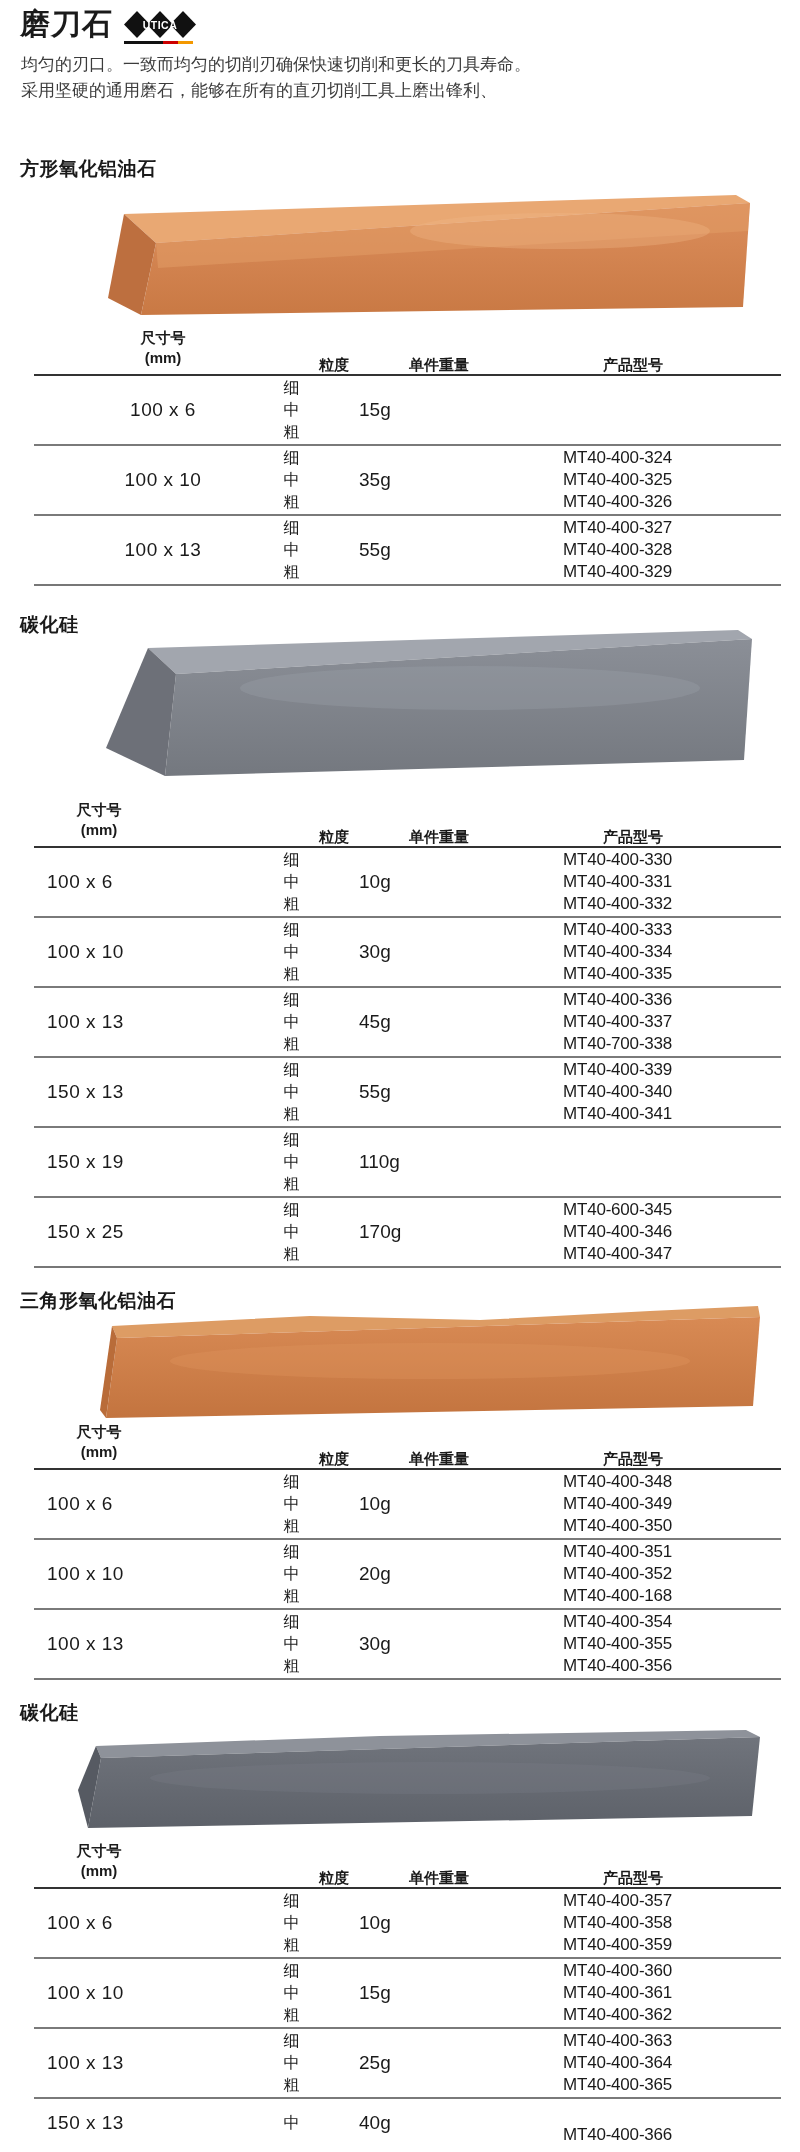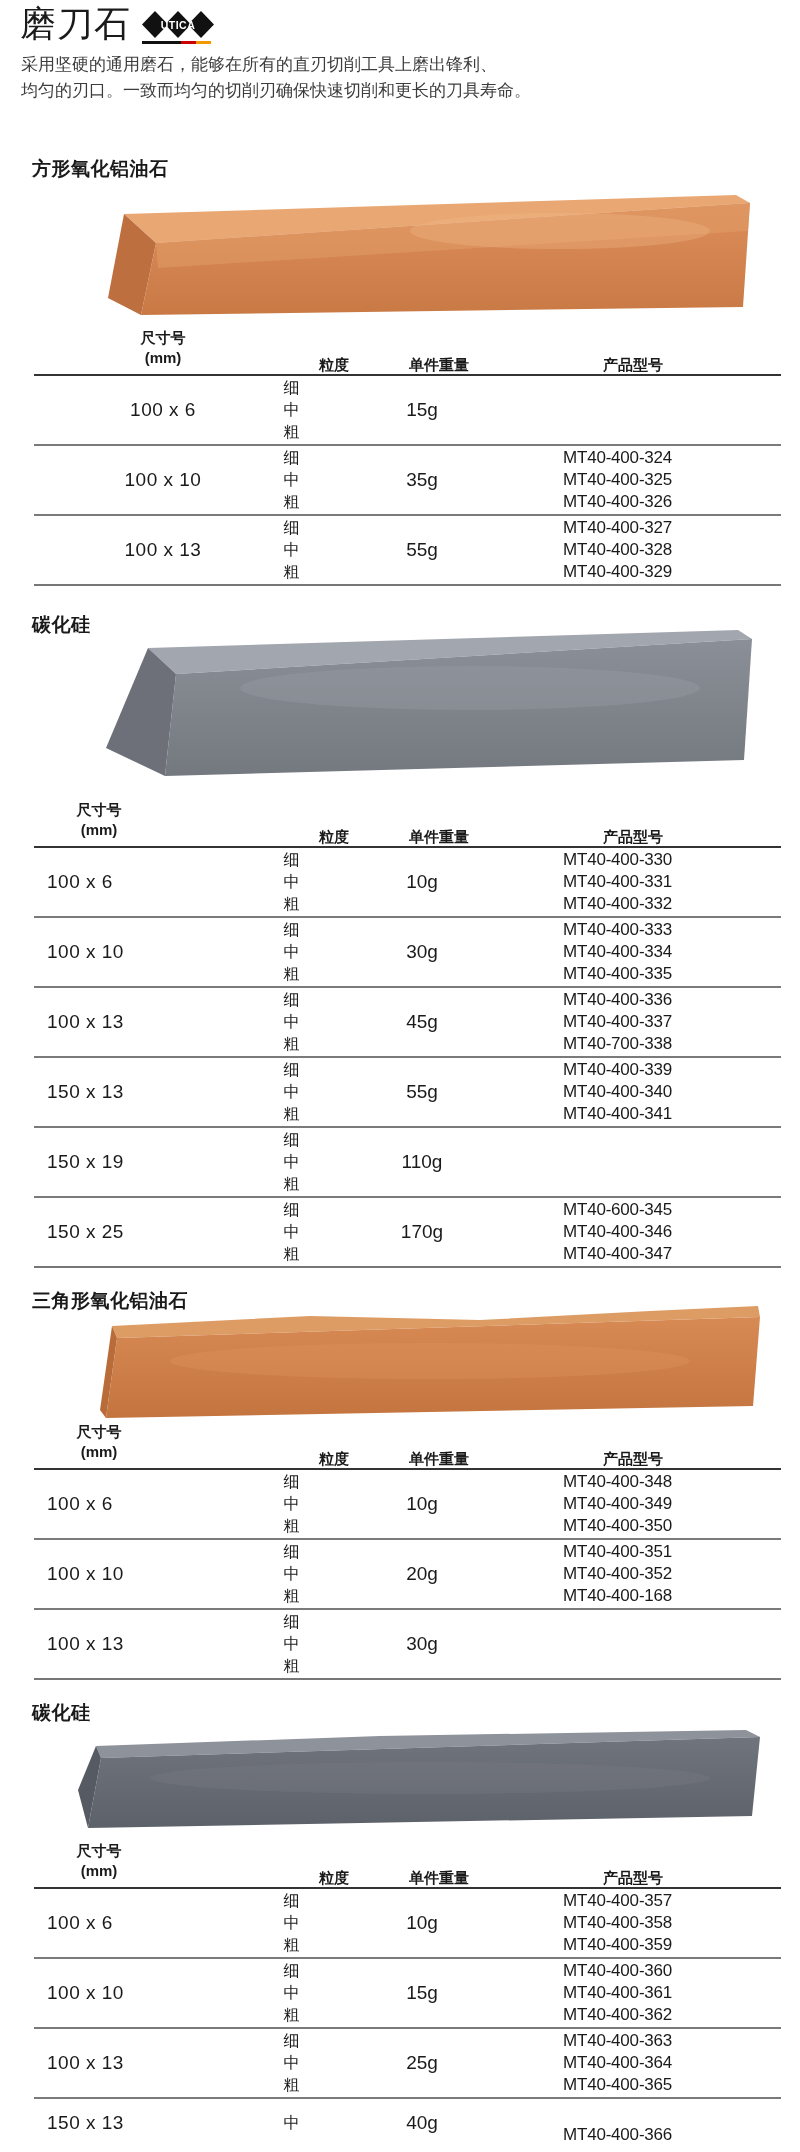--- a/index.html
+++ b/index.html
@@ -3,26 +3,26 @@
 <meta charset="utf-8">
 <style>
   html,body{margin:0;padding:0;background:#fff;}
   .page{
     position:relative;width:800px;height:2152px;background:#fff;overflow:hidden;
     font-family:"Liberation Sans","DejaVu Sans",sans-serif;color:#1a1a1a;
   }
   .abs{position:absolute;}
   
   .header{top:8px;left:20px;display:flex;align-items:flex-start;gap:10px;}
-  .page-title{font-size:36px;font-weight:400;letter-spacing:1px;line-height:32px;}
+  .page-title{font-size:30px;font-weight:700;letter-spacing:1px;line-height:32px;}
   .brand-logo{margin-top:2px;}
   
   .desc{top:52px;left:21px;width:640px;font-size:17px;line-height:26px;color:#3c3c3c;}
   
-  .sec-title{left:32px;font-size:19px;font-weight:700;letter-spacing:0.5px;}
+  .sec-title{left:20px;font-size:19px;font-weight:700;letter-spacing:0.5px;}
   
   .stone{left:0;width:800px;}
   
   .ptable{left:34px;width:747px;border-bottom:2px solid #777;}
   .thead{display:grid;grid-template-columns:200px 125px 160px 1fr;align-items:end;
          height:46px;border-bottom:2px solid #333;}
   .th{font-size:15px;font-weight:700;text-align:center;padding-bottom:4px;line-height:20px;}
   .th-size{padding-bottom:11px;}
   .th-size div{line-height:20px;}
   .ptable:not(.t1) .th-size{width:130px;}
@@ -33,21 +33,21 @@
              min-height:68px;}
   .row-group + .row-group{border-top:2px solid #7a7a7a;}
   .row-group.single{min-height:25px;}
   .row-group.single + .row-group.single{border-top:none;}
   .cell{font-size:19px;}
   .cell-size{text-align:left;padding-left:13px;letter-spacing:0.5px;}
   .t1 .cell-size{text-align:center;padding-left:58px;}
   .cell-grit{text-align:center;padding-right:10px;font-size:16px;}
   .cell-grit div{line-height:22px;}
   .row-group.single .cell-grit div{line-height:24px;}
-  .cell-weight{text-align:center;padding-right:34px;}
+  .cell-weight{text-align:left;padding-right:34px;}
   .cell-model{padding-left:44px;font-size:17px;letter-spacing:-0.2px;}
   .cell-model div{line-height:22px;white-space:nowrap;}
   .row-group.single .cell-model div{line-height:24px;margin-top:24px;}
 </style>
 </head>
 <body>
 
 <div class="page">
 
   <div class="abs header">
@@ -57,22 +57,22 @@
       <polygon points="37,1 50,14.5 37,28 24,14.5" fill="#111"></polygon>
       <polygon points="60,1 73,14.5 60,28 47,14.5" fill="#111"></polygon>
       <text x="37" y="18.5" text-anchor="middle" fill="#fff" font-size="10.5" font-weight="bold" letter-spacing="0.5" font-family="Liberation Sans, DejaVu Sans, sans-serif">UTICA</text>
       <rect x="1" y="31" width="39" height="3" fill="#111"></rect>
       <rect x="40" y="31" width="15" height="3" fill="#cc0000"></rect>
       <rect x="55" y="31" width="15" height="3" fill="#f39800"></rect>
     </svg>
   </div>
 
   <div class="abs desc">
+    <div>均匀的刃口。一致而均匀的切削刃确保快速切削和更长的刀具寿命。</div>
     <div>采用坚硬的通用磨石，能够在所有的直刃切削工具上磨出锋利、</div>
-    <div>均匀的刃口。一致而均匀的切削刃确保快速切削和更长的刀具寿命。</div>
   </div>
 
   <div class="abs sec-title" style="top:156px">方形氧化铝油石</div>
 
   <svg class="abs stone" style="top:186px" height="150" viewBox="0 0 800 150">
     <defs>
       <linearGradient id="g1f" x1="0" y1="0" x2="0" y2="1">
         <stop offset="0" stop-color="#dc8e5c"></stop>
           <stop offset="1" stop-color="#c97944"></stop>
       </linearGradient>
@@ -298,20 +298,25 @@
           </div>
         </div>
         <div class="row-group">
           <div class="cell cell-size">100 x 13</div>
           <div class="cell cell-grit">
             <div>细</div>
             <div>中</div>
             <div>粗</div>
           </div>
           <div class="cell cell-weight">30g</div>
+          <div class="cell cell-model">
+            <div>MT40-400-354</div>
+            <div>MT40-400-355</div>
+            <div>MT40-400-356</div>
+          </div>
         </div>
       </div>
   </div>
 
   <div class="abs sec-title" style="top:1700px">碳化硅</div>
 
   <svg class="abs stone" style="top:1730px" height="102" viewBox="0 0 800 102">
     <defs>
       <linearGradient id="g4f" x1="0" y1="0" x2="0" y2="1">
         <stop offset="0" stop-color="#70747c"></stop>

